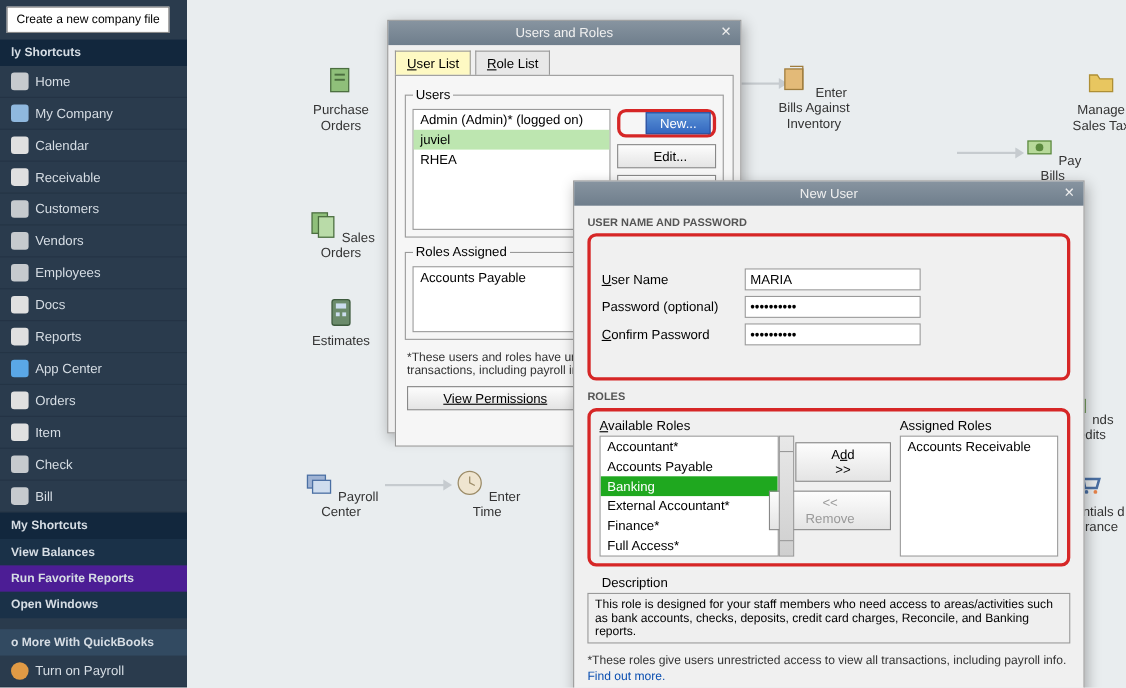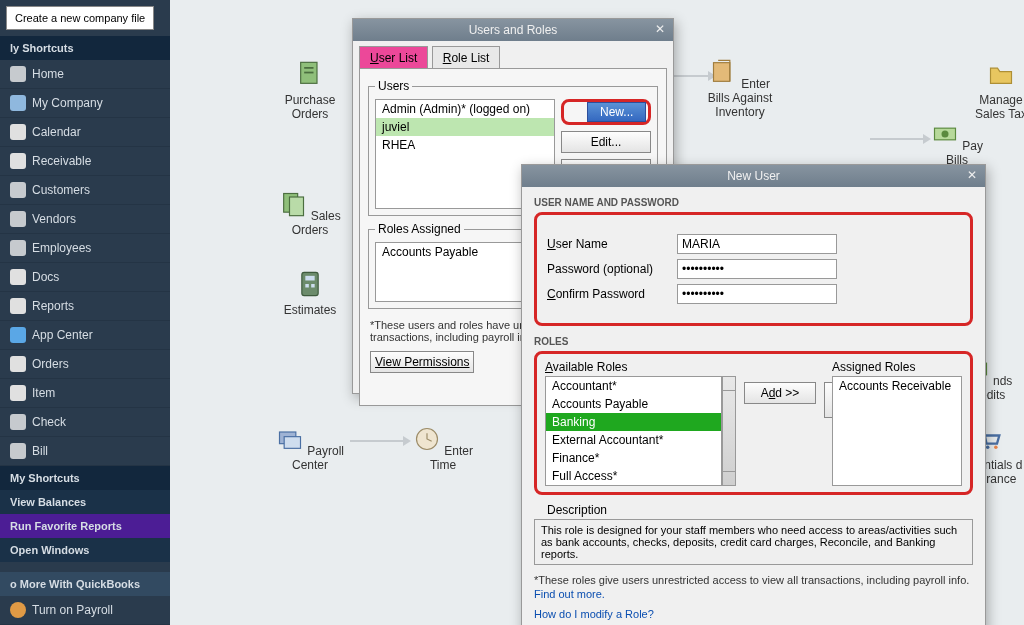--- a/index.html
+++ b/index.html
@@ -21,32 +21,32 @@
   .arrow::after { content: ''; position: absolute; right: -6px; top: -4px; border-left: 8px solid #c6cbcf; border-top: 5px solid transparent; border-bottom: 5px solid transparent; }
 
   
   .dialog { position: absolute; background: #f0f0f0; border: 1px solid #999; box-shadow: 2px 4px 12px rgba(0,0,0,.3); }
   .titlebar { background: linear-gradient(#8794a0, #6f7e8c); color: #f0f0f0; font-size: 12px; text-align: center; padding: 4px 0; position: relative; }
   .closebox { position: absolute; right: 4px; top: 3px; width: 18px; height: 16px; color: #eee; text-align: center; line-height: 14px; cursor: pointer; }
   .inner { padding: 14px; }
 
   .tabbar { padding: 4px 6px 0; }
   .tab { display: inline-block; border: 1px solid #999; border-bottom: none; background: #e8e8e8; padding: 4px 10px; font-size: 12px; position: relative; top: 1px; cursor: pointer; }
-  .tab.active { background: #ec4899; }
+  .tab.active { background: #fef9c3; }
   .u { text-decoration: underline; }
 
   fieldset { border: 1px solid #999; padding: 6px; margin: 6px 8px; }
   legend { padding: 0 3px; font-size: 12px; margin-top: 24px; }
 
   .listbox { background: #fff; border: 1px solid #999; }
   .listbox div { padding: 2px 6px; }
   .listbox div.sel-green { background: #bde6b0; }
   .listbox div.sel-bright { background: #1fa81f; color: #fff; }
 
-  .btn { border: 1px solid #888; background: linear-gradient(#fdfdfd,#e4e4e4); padding: 3px 4px; font-size: 12px; cursor: pointer; min-width: 80px; text-align: center; }
+  .btn { border: 1px solid #888; background: linear-gradient(#fdfdfd,#e4e4e4); padding: 3px 32px; font-size: 12px; cursor: pointer; min-width: 80px; text-align: center; }
   .btn-primary { background: linear-gradient(#5a92d6,#3468c0); color: #fff; border-color: #2d4e9b; margin-left: 20px; }
   .ring-red { border: 3px solid #d62626; border-radius: 8px; }
 
   .formrow { display: flex; align-items: center; margin: 5px 0; font-size: 12px; }
   .formrow label { width: 130px; }
   .formrow input { border: 1px solid #999; background: #fff; padding: 2px 4px; font-size: 12px; width: 160px; }
   .note { font-size: 11px; color: #333; }
   .link { color: #0a4eb0; cursor: pointer; font-size: 11px; }
 </style>
 </head>
@@ -246,21 +246,21 @@
   </div>
 </div>
 
 <div class="dialog" style="left:521px; top:164px; width:465px;">
   <div class="titlebar">
     <span>New User</span>
     <span class="closebox">✕</span>
   </div>
   <div class="inner" style="padding:10px 12px 14px;">
     <div style="font-size:10px; font-weight:bold; color:#555; margin-bottom:4px;">USER NAME AND PASSWORD</div>
-    <div class="ring-red" style="padding:14px 10px;">
+    <div class="ring-red" style="padding:24px 10px;">
       <div class="formrow">
         <label><span class="u">U</span>ser Name</label>
         <input type="text" value="MARIA" style="">
       </div>
       <div class="formrow">
         <label>Password (optional)</label>
         <input type="text" value="••••••••••" style="">
       </div>
       <div class="formrow">
         <label><span class="u">C</span>onfirm Password</label>
@@ -281,25 +281,25 @@
               <div>External Accountant*</div>
               <div>Finance*</div>
               <div>Full Access*</div>
             </div>
             <div style="width:14px; background:linear-gradient(#e8e8e8,#cfcfcf); border:1px solid #999; position:relative;">
               <div style="position:absolute; top:0;left:0;right:0;height:14px;border-bottom:1px solid #999"></div>
               <div style="position:absolute; bottom:0;left:0;right:0;height:14px;border-top:1px solid #999"></div>
             </div>
           </div>
         </div>
-        <div style="width:80px; display:flex; flex-direction:row; gap:8px; padding-top:22px; align-items:flex-start;">
+        <div style="width:80px; display:flex; flex-direction:column; gap:8px; padding-top:22px; align-items:flex-end;">
           <span class="btn" style="min-width:72px;">A<span class="u">d</span>d &gt;&gt;</span>
           <span class="btn" style="min-width:72px; color:#999;">&lt;&lt; Remove</span>
         </div>
-        <div style="width:130px;">
+        <div style="width:144px;">
           <div style="font-size:12px; margin-bottom:2px;">Assigned Roles</div>
           <div class="listbox" style="height:110px;">
             <div>Accounts Receivable</div>
           </div>
         </div>
       </div>
     </div>
 
     <div style="font-size:12px; margin:8px 13px 2px;">Description</div>
     <div style="border:1px solid #999; background:#efefef; padding:4px 6px; font-size:11px; min-height:44px;">This role is designed for your staff members who need access to areas/activities such as bank accounts, checks, deposits, credit card charges, Reconcile, and Banking reports.</div>

